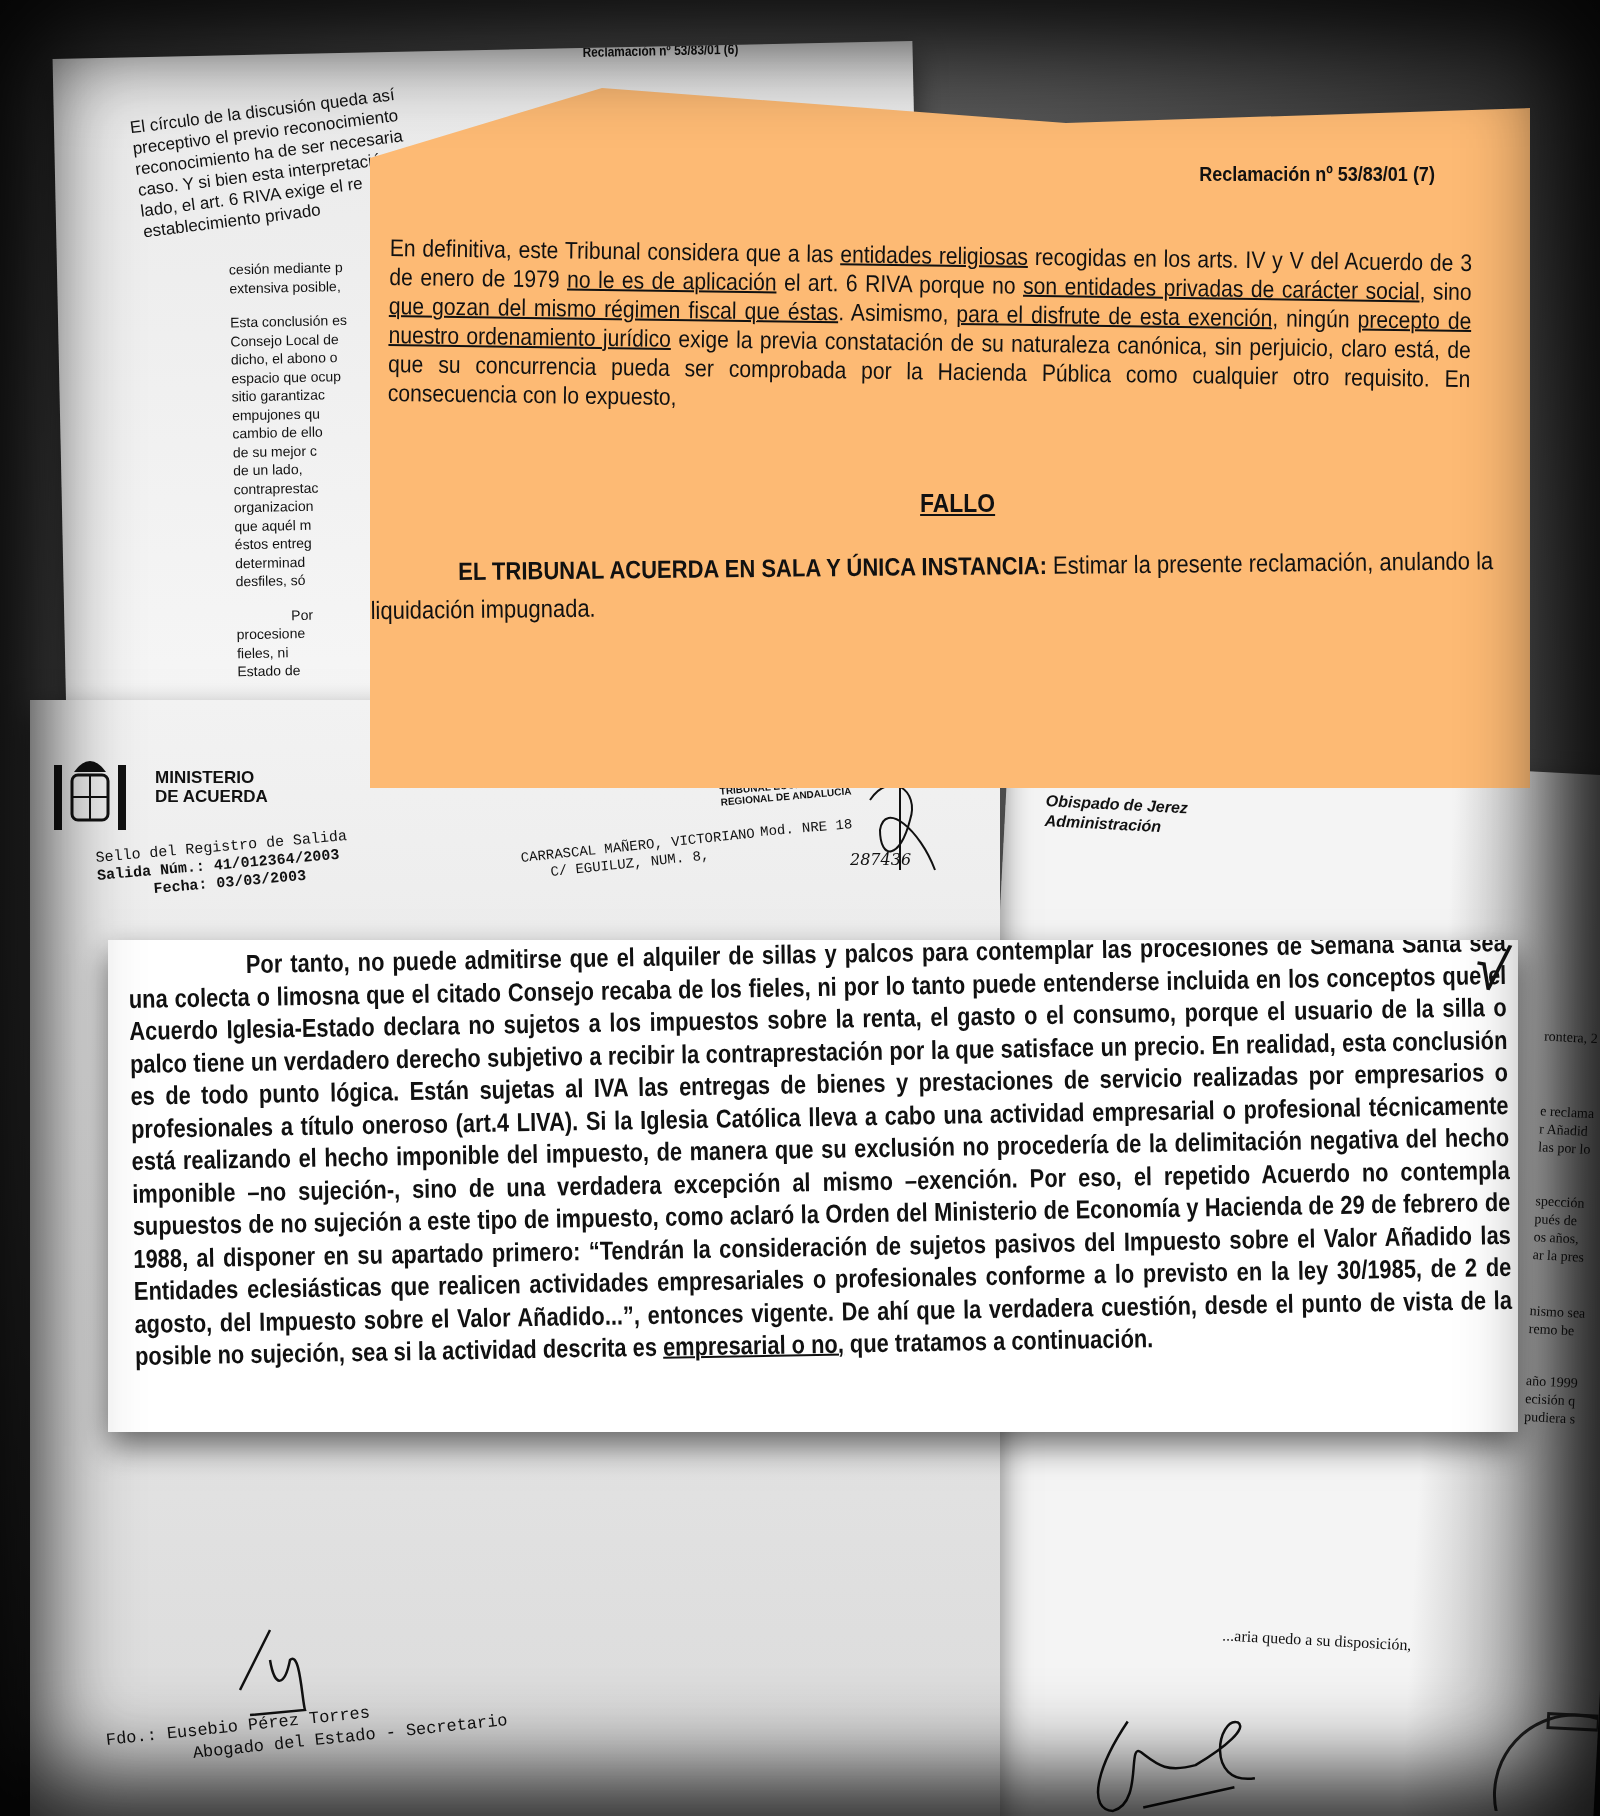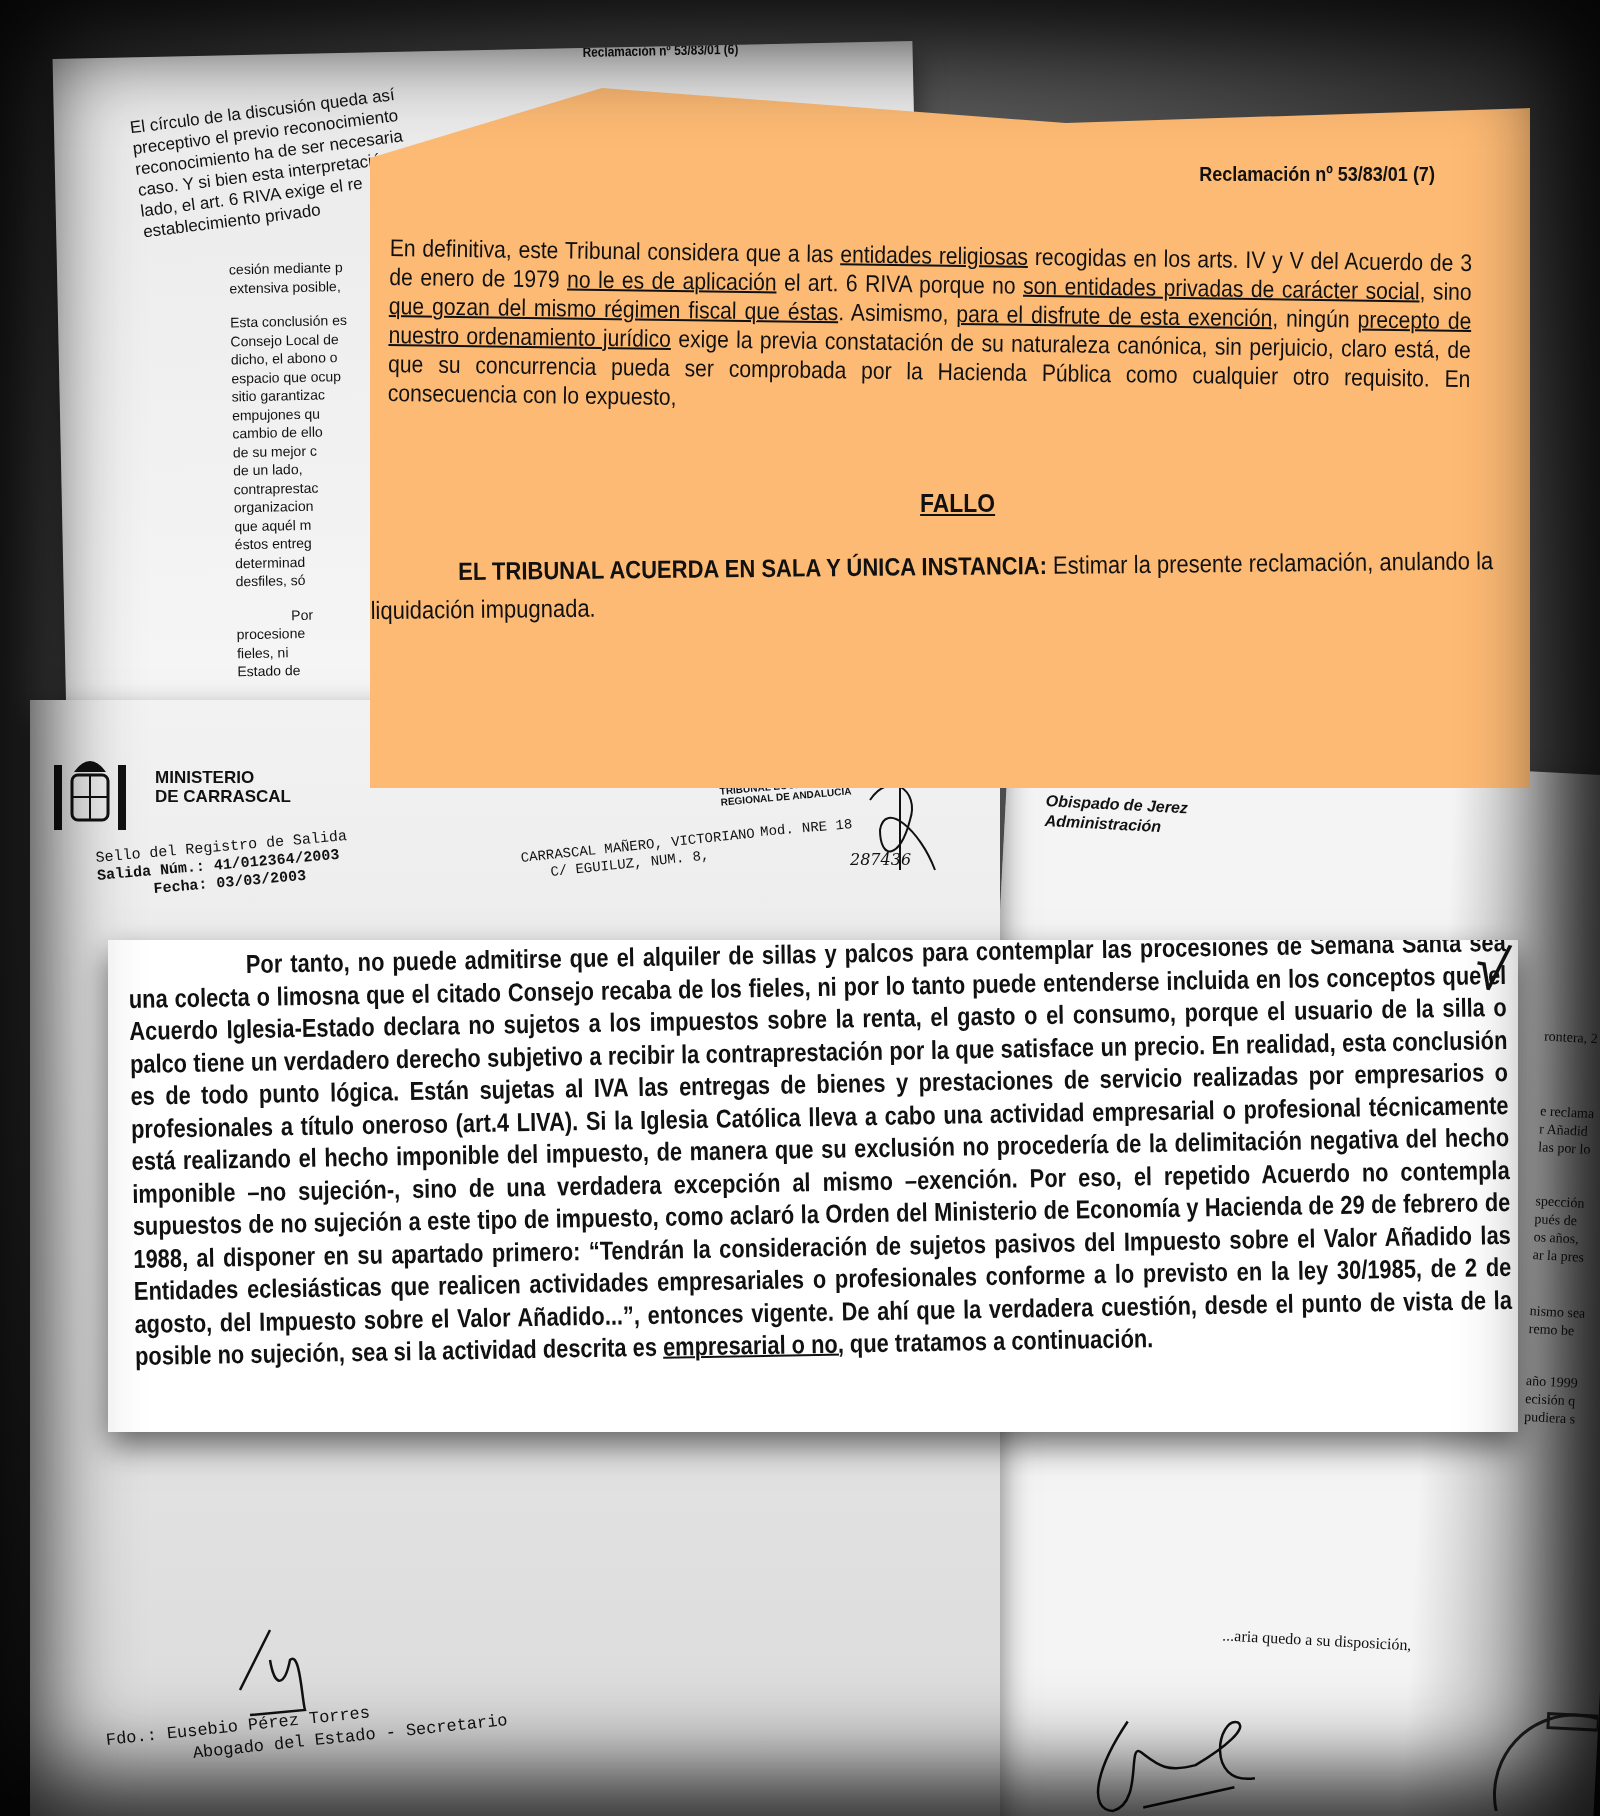--- a/index.html
+++ b/index.html
@@ -123,21 +123,21 @@
   <svg class="crest" viewBox="0 0 80 85">
     <rect x="22" y="25" width="36" height="45" rx="6" fill="none" stroke="#111" stroke-width="3"></rect>
     <path d="M24 22 Q40 0 56 22 Z" fill="#111"></path>
     <rect x="4" y="15" width="8" height="65" fill="#111"></rect>
     <rect x="68" y="15" width="8" height="65" fill="#111"></rect>
     <line x1="40" y1="25" x2="40" y2="70" stroke="#111" stroke-width="2"></line>
     <line x1="22" y1="47" x2="58" y2="47" stroke="#111" stroke-width="2"></line>
   </svg>
   <div class="min">
     <div>MINISTERIO</div>
-    <div>DE CARRASCAL</div>
+    <div>DE ACUERDA</div>
   </div>
   <div class="reg">
     <div>Sello del Registro de Salida</div>
     <div style="font-weight:bold">Salida Núm.: 41/012364/2003</div>
     <div style="padding-left:55px;font-weight:bold">Fecha: 03/03/2003</div>
   </div>
   <div class="tea">
     <div>TRIBUNAL ECONÓMICO</div>
     <div>REGIONAL DE ANDALUCÍA</div>
   </div>

